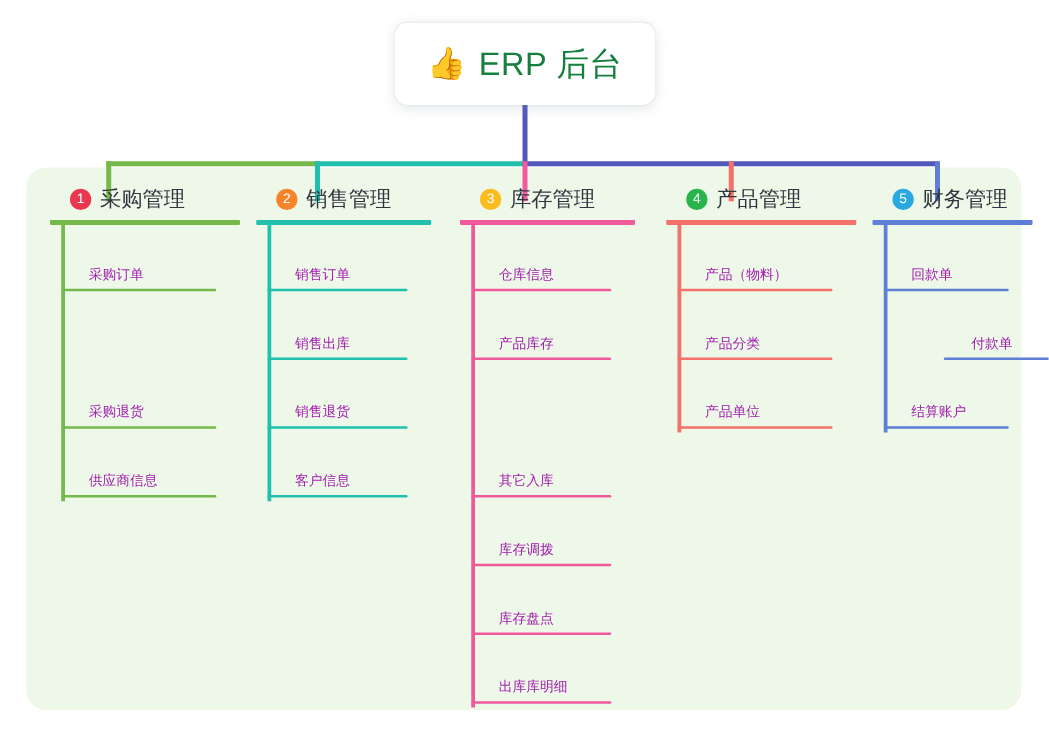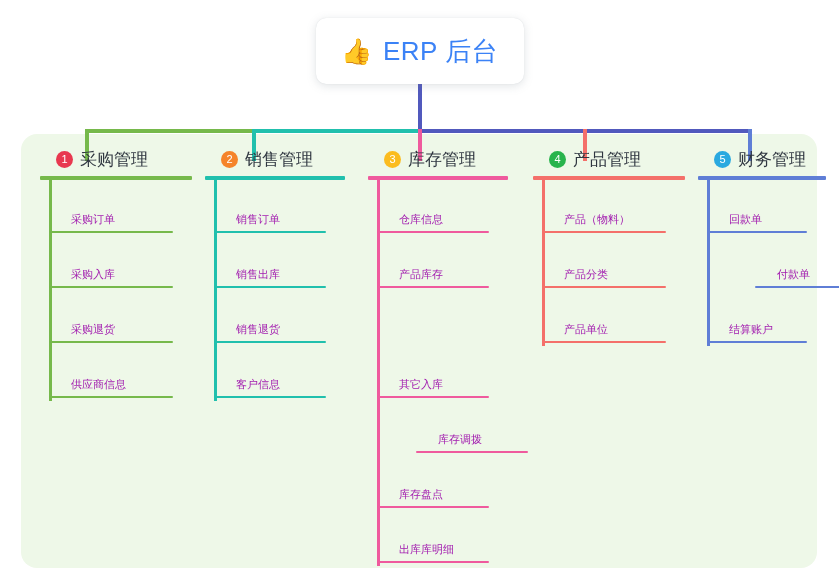--- a/index.html
+++ b/index.html
@@ -35,21 +35,21 @@
     gap: 10px;
     box-sizing: border-box;
   }
   #root-node .thumb {
     font-size: 25px;
     line-height: 1;
     display: inline-block;
   }
   #root-node .root-label {
     font-size: 26px;
-    color: #3b82f6;
+    color: #15803d;
     letter-spacing: 0.5px;
     white-space: nowrap;
     text-align: center;
   }
 
   
   .seg { position: absolute; }
   .hbar { height: 4px; }
   .vbar { width: 4px; }
 
@@ -153,24 +153,20 @@
           <span class="badge" style="background:#e8384f;">1</span>
           <span class="col-title">采购管理</span>
         </div>  
         <div class="col-underline" style="background:#76b94b;width:152px;"></div>  
         <div class="col-body" style="height:221px;">    
           <div class="spine" style="height:221px;background:#76b94b;"></div>    
           <div class="leaf" style="top:32px;width:124px;">
             <span class="leaf-text">采购订单</span>
             <div class="leaf-underline" style="background:#76b94b;"></div>
           </div>    
-          <div class="leaf" style="top:87px;width:124px;">
-            <span class="leaf-text">采购入库</span>
-            <div class="leaf-underline" style="background:#76b94b;"></div>
-          </div>    
           <div class="leaf" style="top:142px;width:124px;">
             <span class="leaf-text">采购退货</span>
             <div class="leaf-underline" style="background:#76b94b;"></div>
           </div>    
           <div class="leaf" style="top:197px;width:124px;">
             <span class="leaf-text">供应商信息</span>
             <div class="leaf-underline" style="background:#76b94b;"></div>
           </div>  
         </div>
       </div>
@@ -213,21 +209,21 @@
             <div class="leaf-underline" style="background:#ef5a9d;"></div>
           </div>    
           <div class="leaf" style="top:87px;width:112px;">
             <span class="leaf-text">产品库存</span>
             <div class="leaf-underline" style="background:#ef5a9d;"></div>
           </div>    
           <div class="leaf" style="top:197px;width:112px;">
             <span class="leaf-text">其它入库</span>
             <div class="leaf-underline" style="background:#ef5a9d;"></div>
           </div>    
-          <div class="leaf" style="top:252px;width:112px;padding-left:39px;">
+          <div class="leaf" style="top:252px;width:112px;">
             <span class="leaf-text">库存调拨</span>
             <div class="leaf-underline" style="background:#ef5a9d;"></div>
           </div>    
           <div class="leaf" style="top:307px;width:112px;">
             <span class="leaf-text">库存盘点</span>
             <div class="leaf-underline" style="background:#ef5a9d;"></div>
           </div>    
           <div class="leaf" style="top:362px;width:112px;">
             <span class="leaf-text">出库库明细</span>
             <div class="leaf-underline" style="background:#ef5a9d;"></div>

